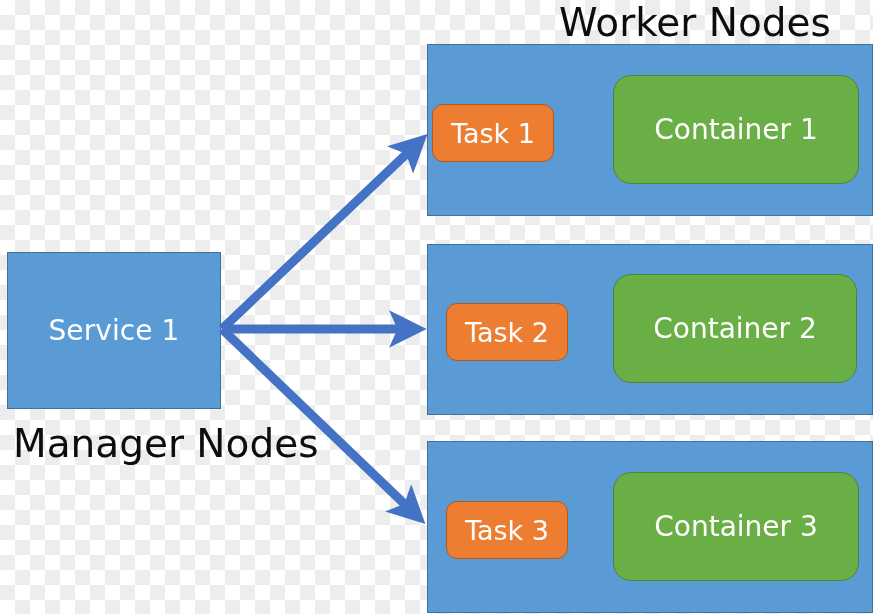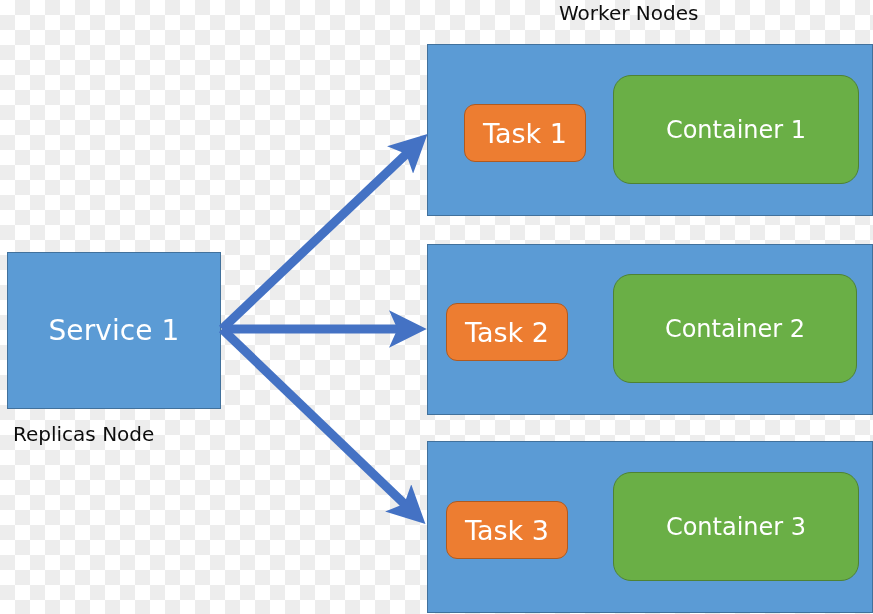--- a/index.html
+++ b/index.html
@@ -64,29 +64,29 @@
   .container-box {
     position: absolute;
     background: #6aaf46;
     border: 1px solid #4e8234;
     border-radius: 18px;
     box-sizing: border-box;
     display: flex;
     align-items: center;
     justify-content: center;
     color: #ffffff;
-    font-size: 24px;
+    font-size: 28px;
     white-space: nowrap;
   }
 
   
   .plain-label {
     position: absolute;
     color: #0d0d0d;
-    font-size: 20px;
+    font-size: 39px;
     white-space: nowrap;
     line-height: 1;
   }
 
   
   #arrow-layer {
     position: absolute;
     left: 0;
     top: 0;
     width: 873px;
@@ -98,24 +98,24 @@
 <body>
 
 <div id="canvas">
 
   <div class="plain-label" style="left:559px; top:3px;">Worker Nodes</div>
 
   <div class="service-box" style="left:7px; top:252px; width:214px; height:157px;">
     <div class="service-line">Service 1</div>
   </div>
 
-  <div class="plain-label" style="left:13px; top:424px;">Replicas Node</div>
+  <div class="plain-label" style="left:13px; top:424px;">Manager Nodes</div>
 
   <div class="node-box" style="left:427px; top:44px; width:446px; height:172px;">
-    <div class="task-box" style="left:36px; top:59px; width:122px; height:58px;">Task 1</div>
+    <div class="task-box" style="left:4px; top:59px; width:122px; height:58px;">Task 1</div>
     <div class="container-box" style="left:185px; top:30px; width:246px; height:109px;">Container 1</div>
   </div>
 
   <div class="node-box" style="left:427px; top:244px; width:446px; height:171px;text-decoration:underline;">
     <div class="task-box" style="left:18px; top:58px; width:122px; height:58px;">Task 2</div>
     <div class="container-box" style="left:185px; top:29px; width:244px; height:109px;">Container 2</div>
   </div>
 
   <div class="node-box" style="left:427px; top:441px; width:446px; height:172px;">
     <div class="task-box" style="left:18px; top:59px; width:122px; height:58px;">Task 3</div>

